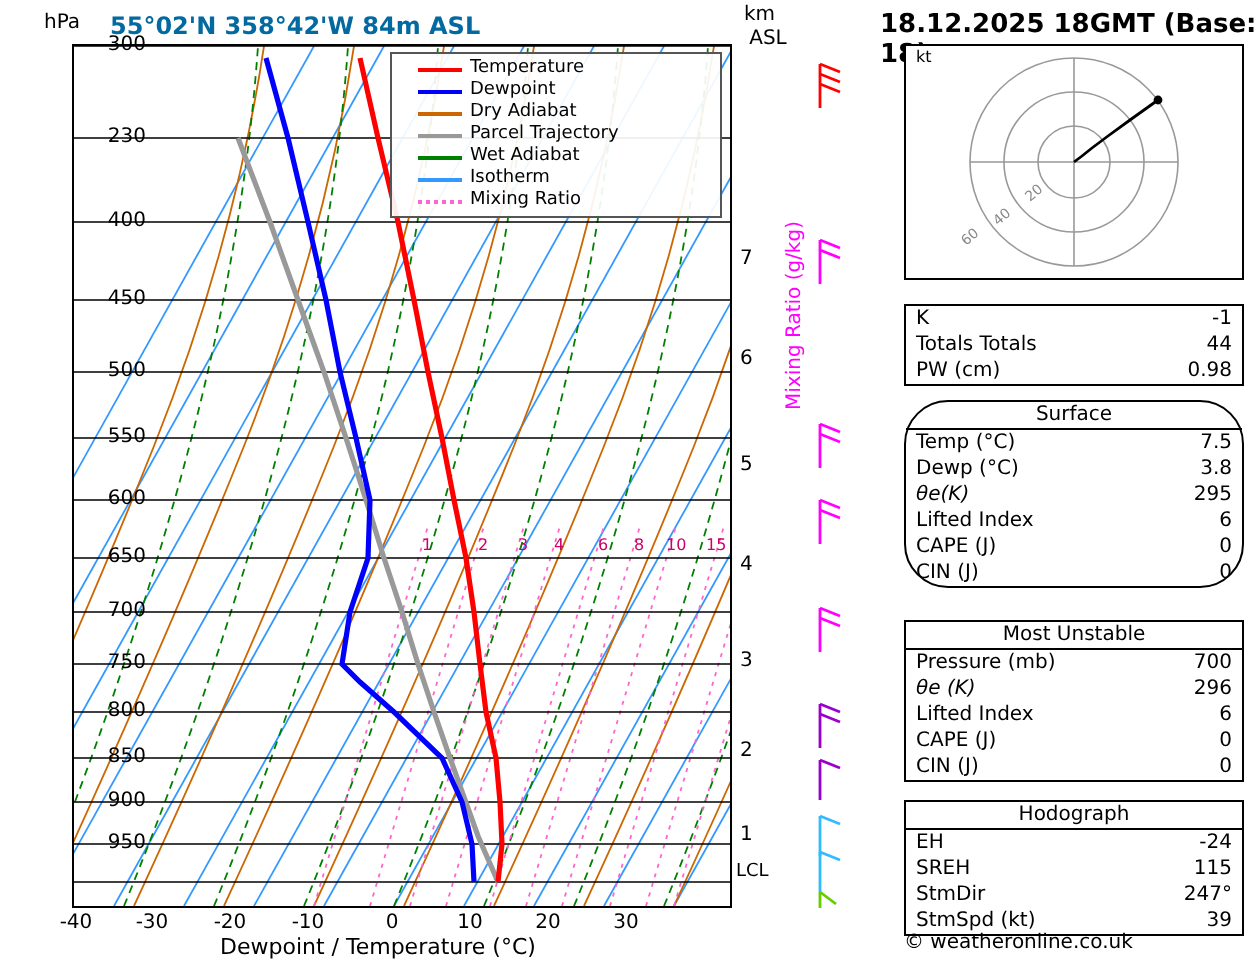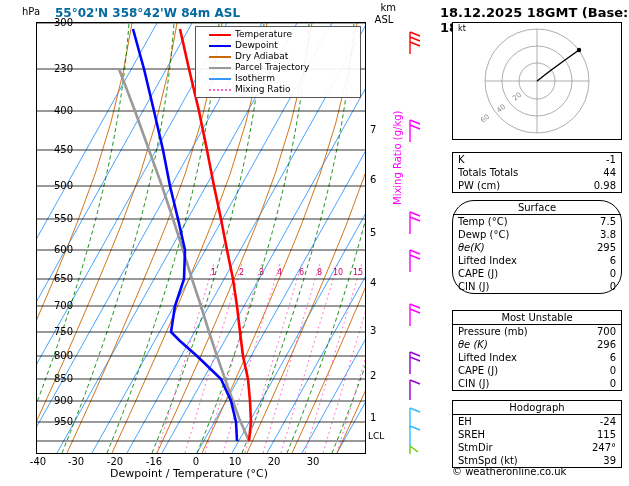--- a/index.html
+++ b/index.html
@@ -5,21 +5,21 @@
   html,body{margin:0;padding:0;}
   body{
     width:629px;height:486px;background:#ffffff;
     font-family:"DejaVu Sans", sans-serif;
     position:relative;overflow:hidden;
   }
   .abs{position:absolute;}
   
   #station-title{left:55px;top:6px;font-size:12px;font-weight:bold;color:#0369a1;}
   #hpa-label{left:22px;top:6px;font-size:10px;color:#000;}
-  #km-label{left:372px;top:2px;font-size:10px;color:#000;text-align:right;width:24px;}
+  #km-label{left:372px;top:2px;font-size:10px;color:#000;text-align:left;width:24px;}
   #asl-label{left:372px;top:14px;font-size:10px;color:#000;text-align:center;width:24px;}
   #date-title{left:440px;top:5px;font-size:13px;font-weight:bold;color:#000;}
   
   #plot{left:36px;top:22px;width:330px;height:432px;border:1px solid #000;box-sizing:border-box;overflow:hidden;background:#fff;}
   #plot svg{display:block;}
   #xaxis-title{left:110px;top:467px;font-size:11px;color:#000;}
   .ytick{position:absolute;right:0;font-size:10px;color:#000;text-align:right;width:32px;padding-left:41px;}
   .xtick{position:absolute;font-size:10px;color:#000;text-align:center;width:30px;}
   .kmtick{position:absolute;font-size:10px;color:#000;left:370px;width:16px;text-align:left;}
   
@@ -164,21 +164,21 @@
 <div class="ytick" style="left:0px;top:300px;">700</div>
 <div class="ytick" style="left:0px;top:326px;">750</div>
 <div class="ytick" style="left:0px;top:350px;">800</div>
 <div class="ytick" style="left:0px;top:373px;">850</div>
 <div class="ytick" style="left:0px;top:395px;">900</div>
 <div class="ytick" style="left:0px;top:416px;">950</div>
 
 <div class="xtick" style="left:23px;top:456px;">-40</div>
 <div class="xtick" style="left:61px;top:456px;">-30</div>
 <div class="xtick" style="left:100px;top:456px;">-20</div>
-<div class="xtick" style="left:139px;top:456px;">-16</div>
+<div class="xtick" style="left:139px;top:456px;">-10</div>
 <div class="xtick" style="left:181px;top:456px;">0</div>
 <div class="xtick" style="left:220px;top:456px;">10</div>
 <div class="xtick" style="left:259px;top:456px;">20</div>
 <div class="xtick" style="left:298px;top:456px;">30</div>
 
 <div class="abs" id="xaxis-title">Dewpoint / Temperature (°C)</div>
 
 <div class="kmtick" style="top:124px;">7</div>
 <div class="kmtick" style="top:174px;">6</div>
 <div class="kmtick" style="top:227px;">5</div>
@@ -255,20 +255,24 @@
     </div>
   <div class="row">
       <span class="swatch" style="border-top-color:#cc6600"></span>
       <span class="lbl">Dry Adiabat</span>
     </div>
   <div class="row">
       <span class="swatch" style="border-top-color:#999999"></span>
       <span class="lbl">Parcel Trajectory</span>
     </div>
   <div class="row">
+      <span class="swatch" style="border-top-color:#008000"></span>
+      <span class="lbl">Wet Adiabat</span>
+    </div>
+  <div class="row">
       <span class="swatch" style="border-top-color:#3399ff"></span>
       <span class="lbl">Isotherm</span>
     </div>
   <div class="row">
       <span class="swatch" style="border-top-color:#ff66cc;border-top-style:dotted"></span>
       <span class="lbl">Mixing Ratio</span>
     </div>
 </div>
 
 <div class="abs" id="hodo">

